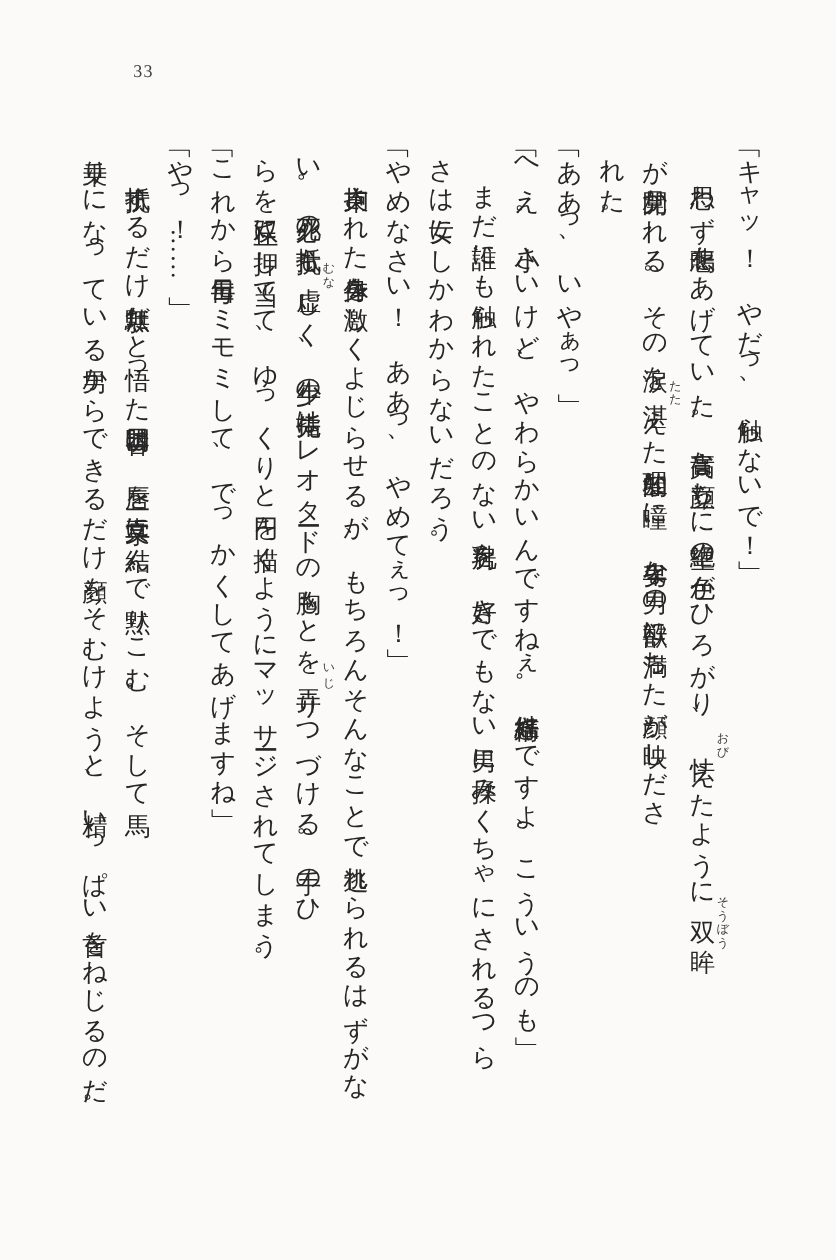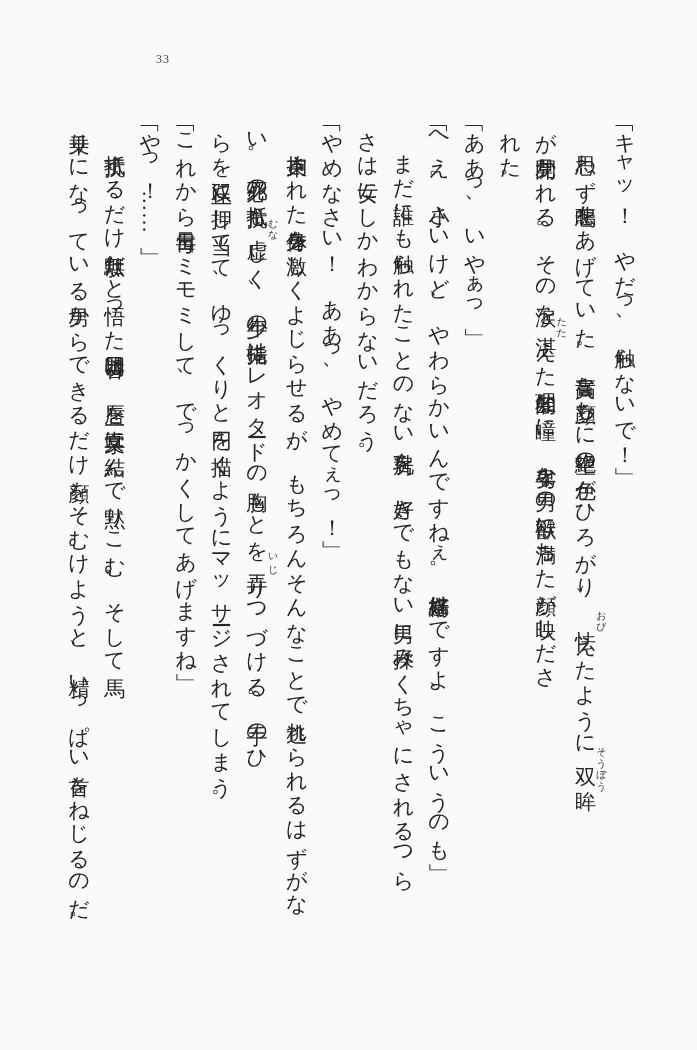--- a/index.html
+++ b/index.html
@@ -15,24 +15,23 @@
     position: relative;
     width: 697px;
     height: 1050px;
     overflow: hidden;
     background: #fbfaf8;
   }
   .page-number {
     position: absolute;
     top: 52px;
     left: 111px;
-    font-size: 12px;
+    font-size: 15px;
     color: #3d3d3d;
     letter-spacing: 1px;
-    margin-left: 45px;
   }
   .text-block {
     position: absolute;
     top: 118px;
     right: 55px;
     height: 828px;
     writing-mode: vertical-rl;
     text-orientation: mixed;
     font-size: 21px;
     line-height: 35.6px;

